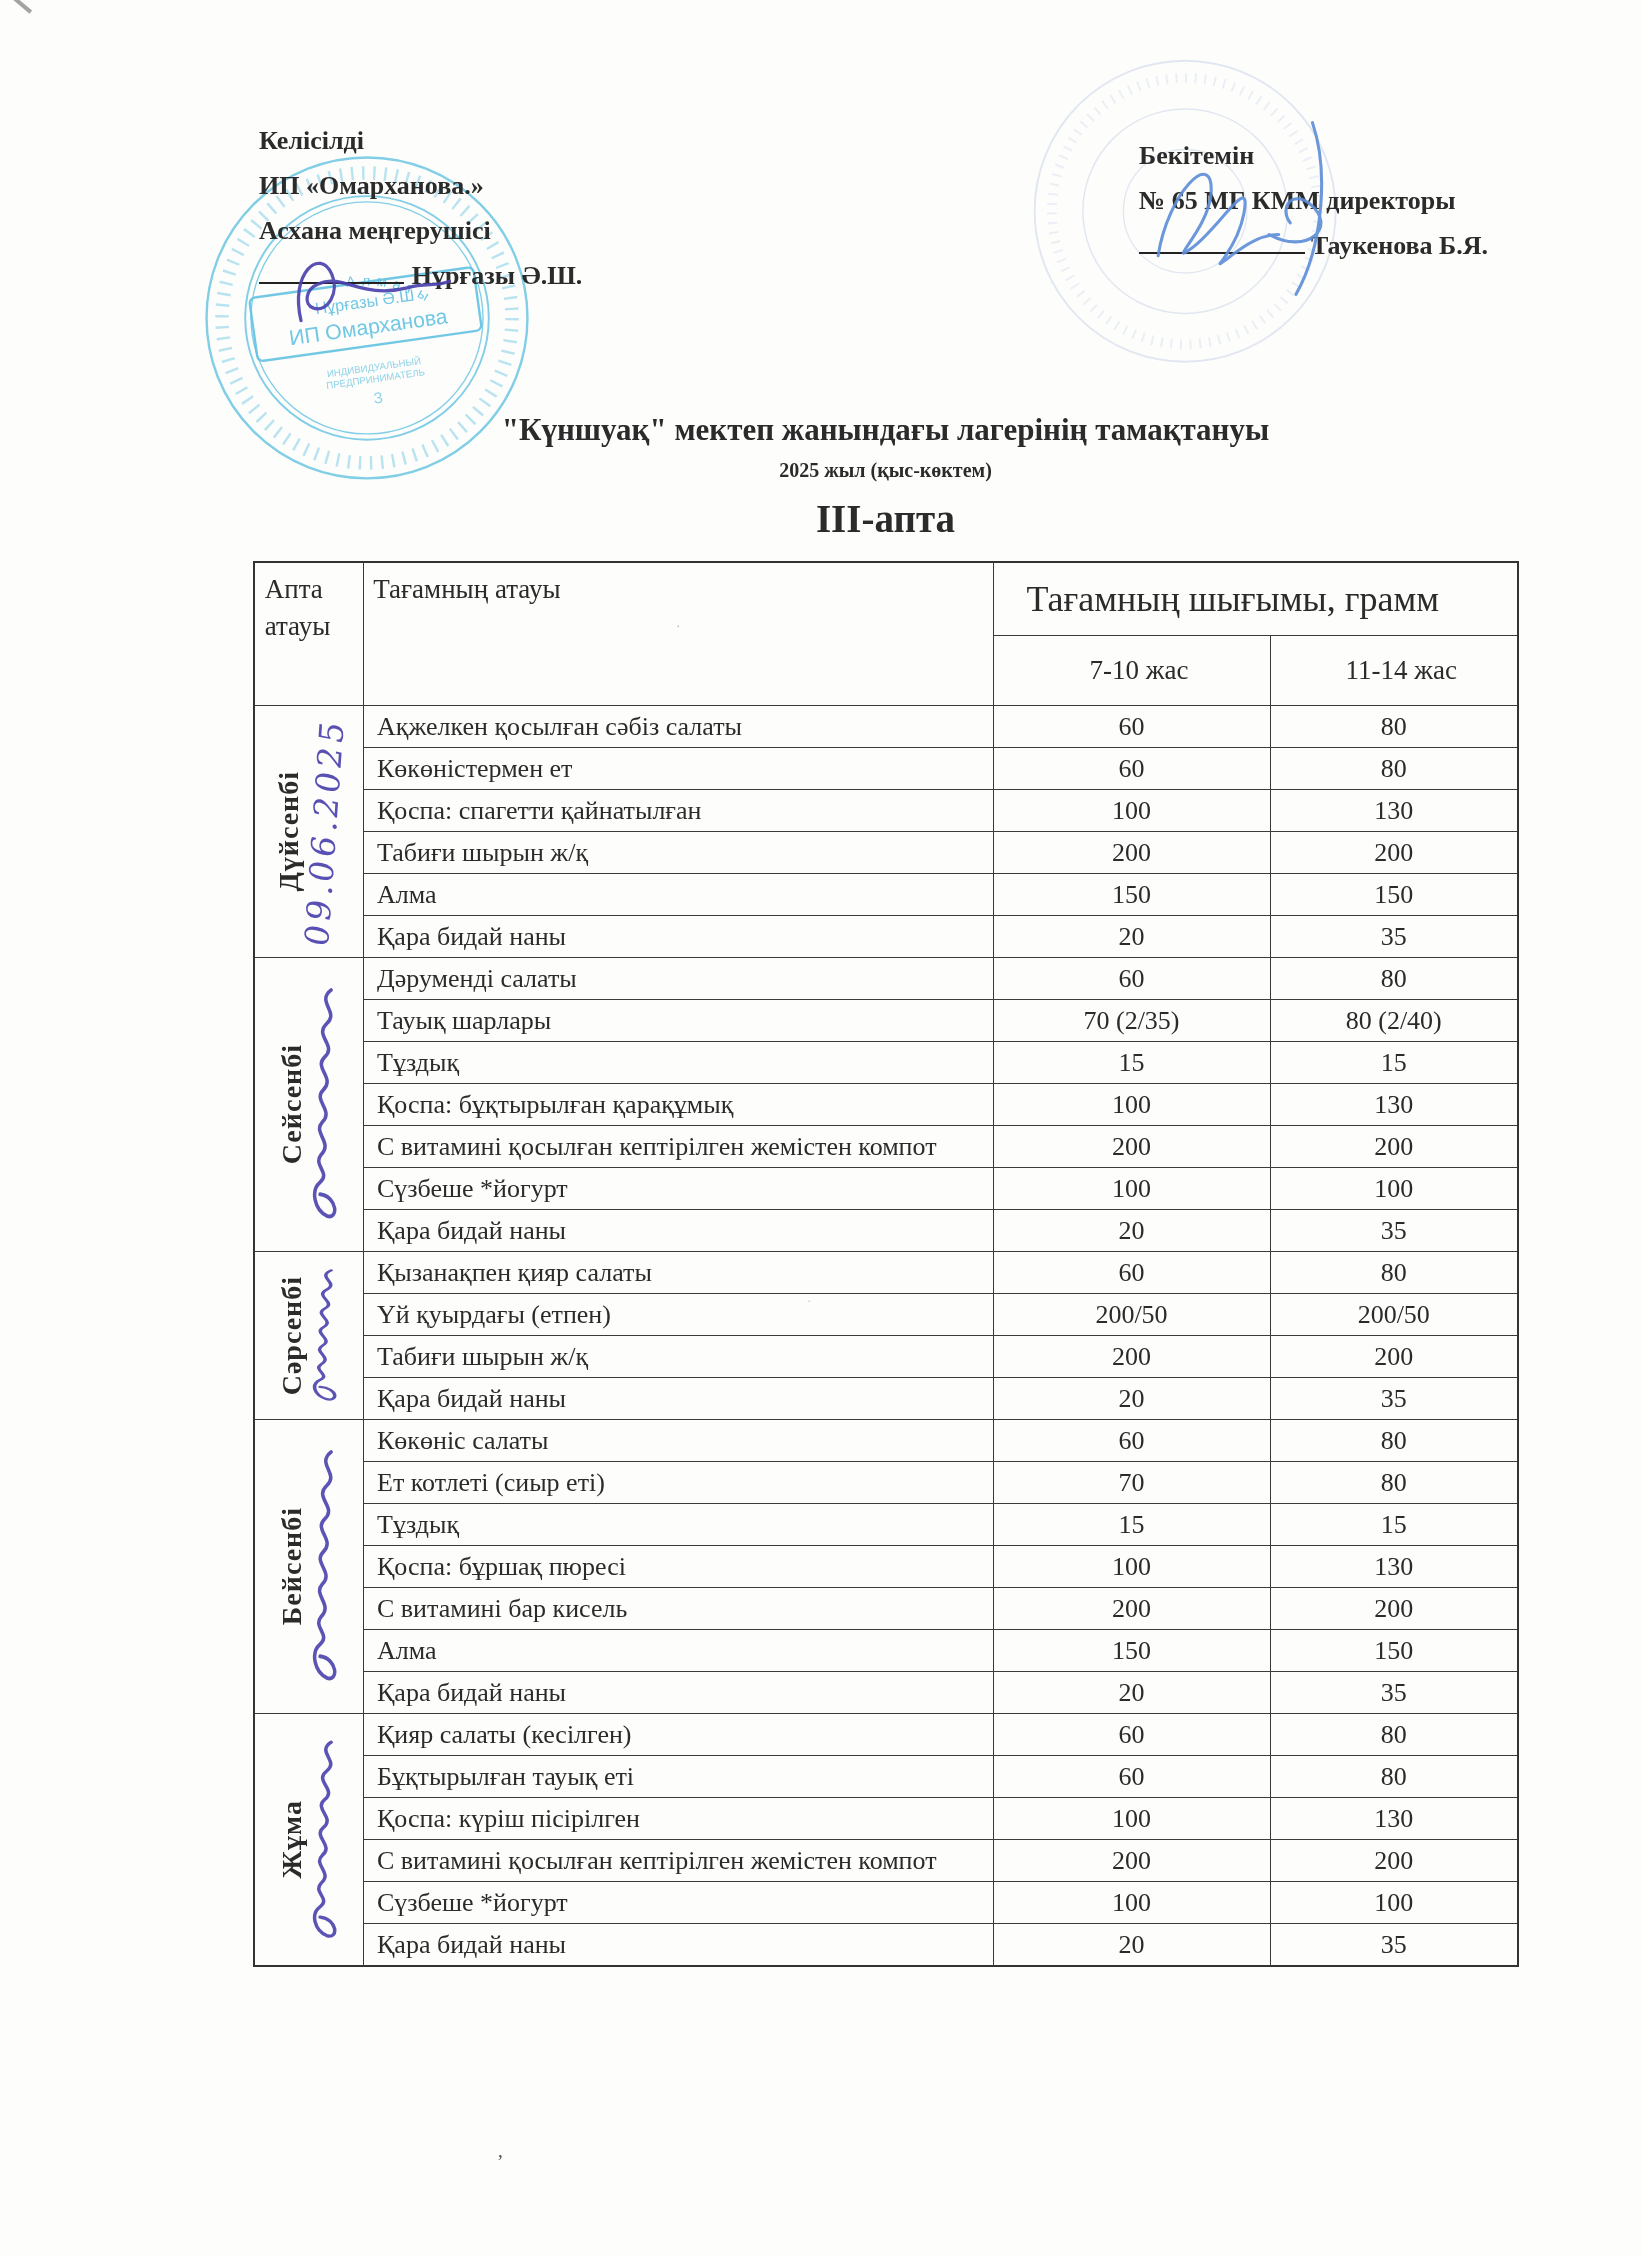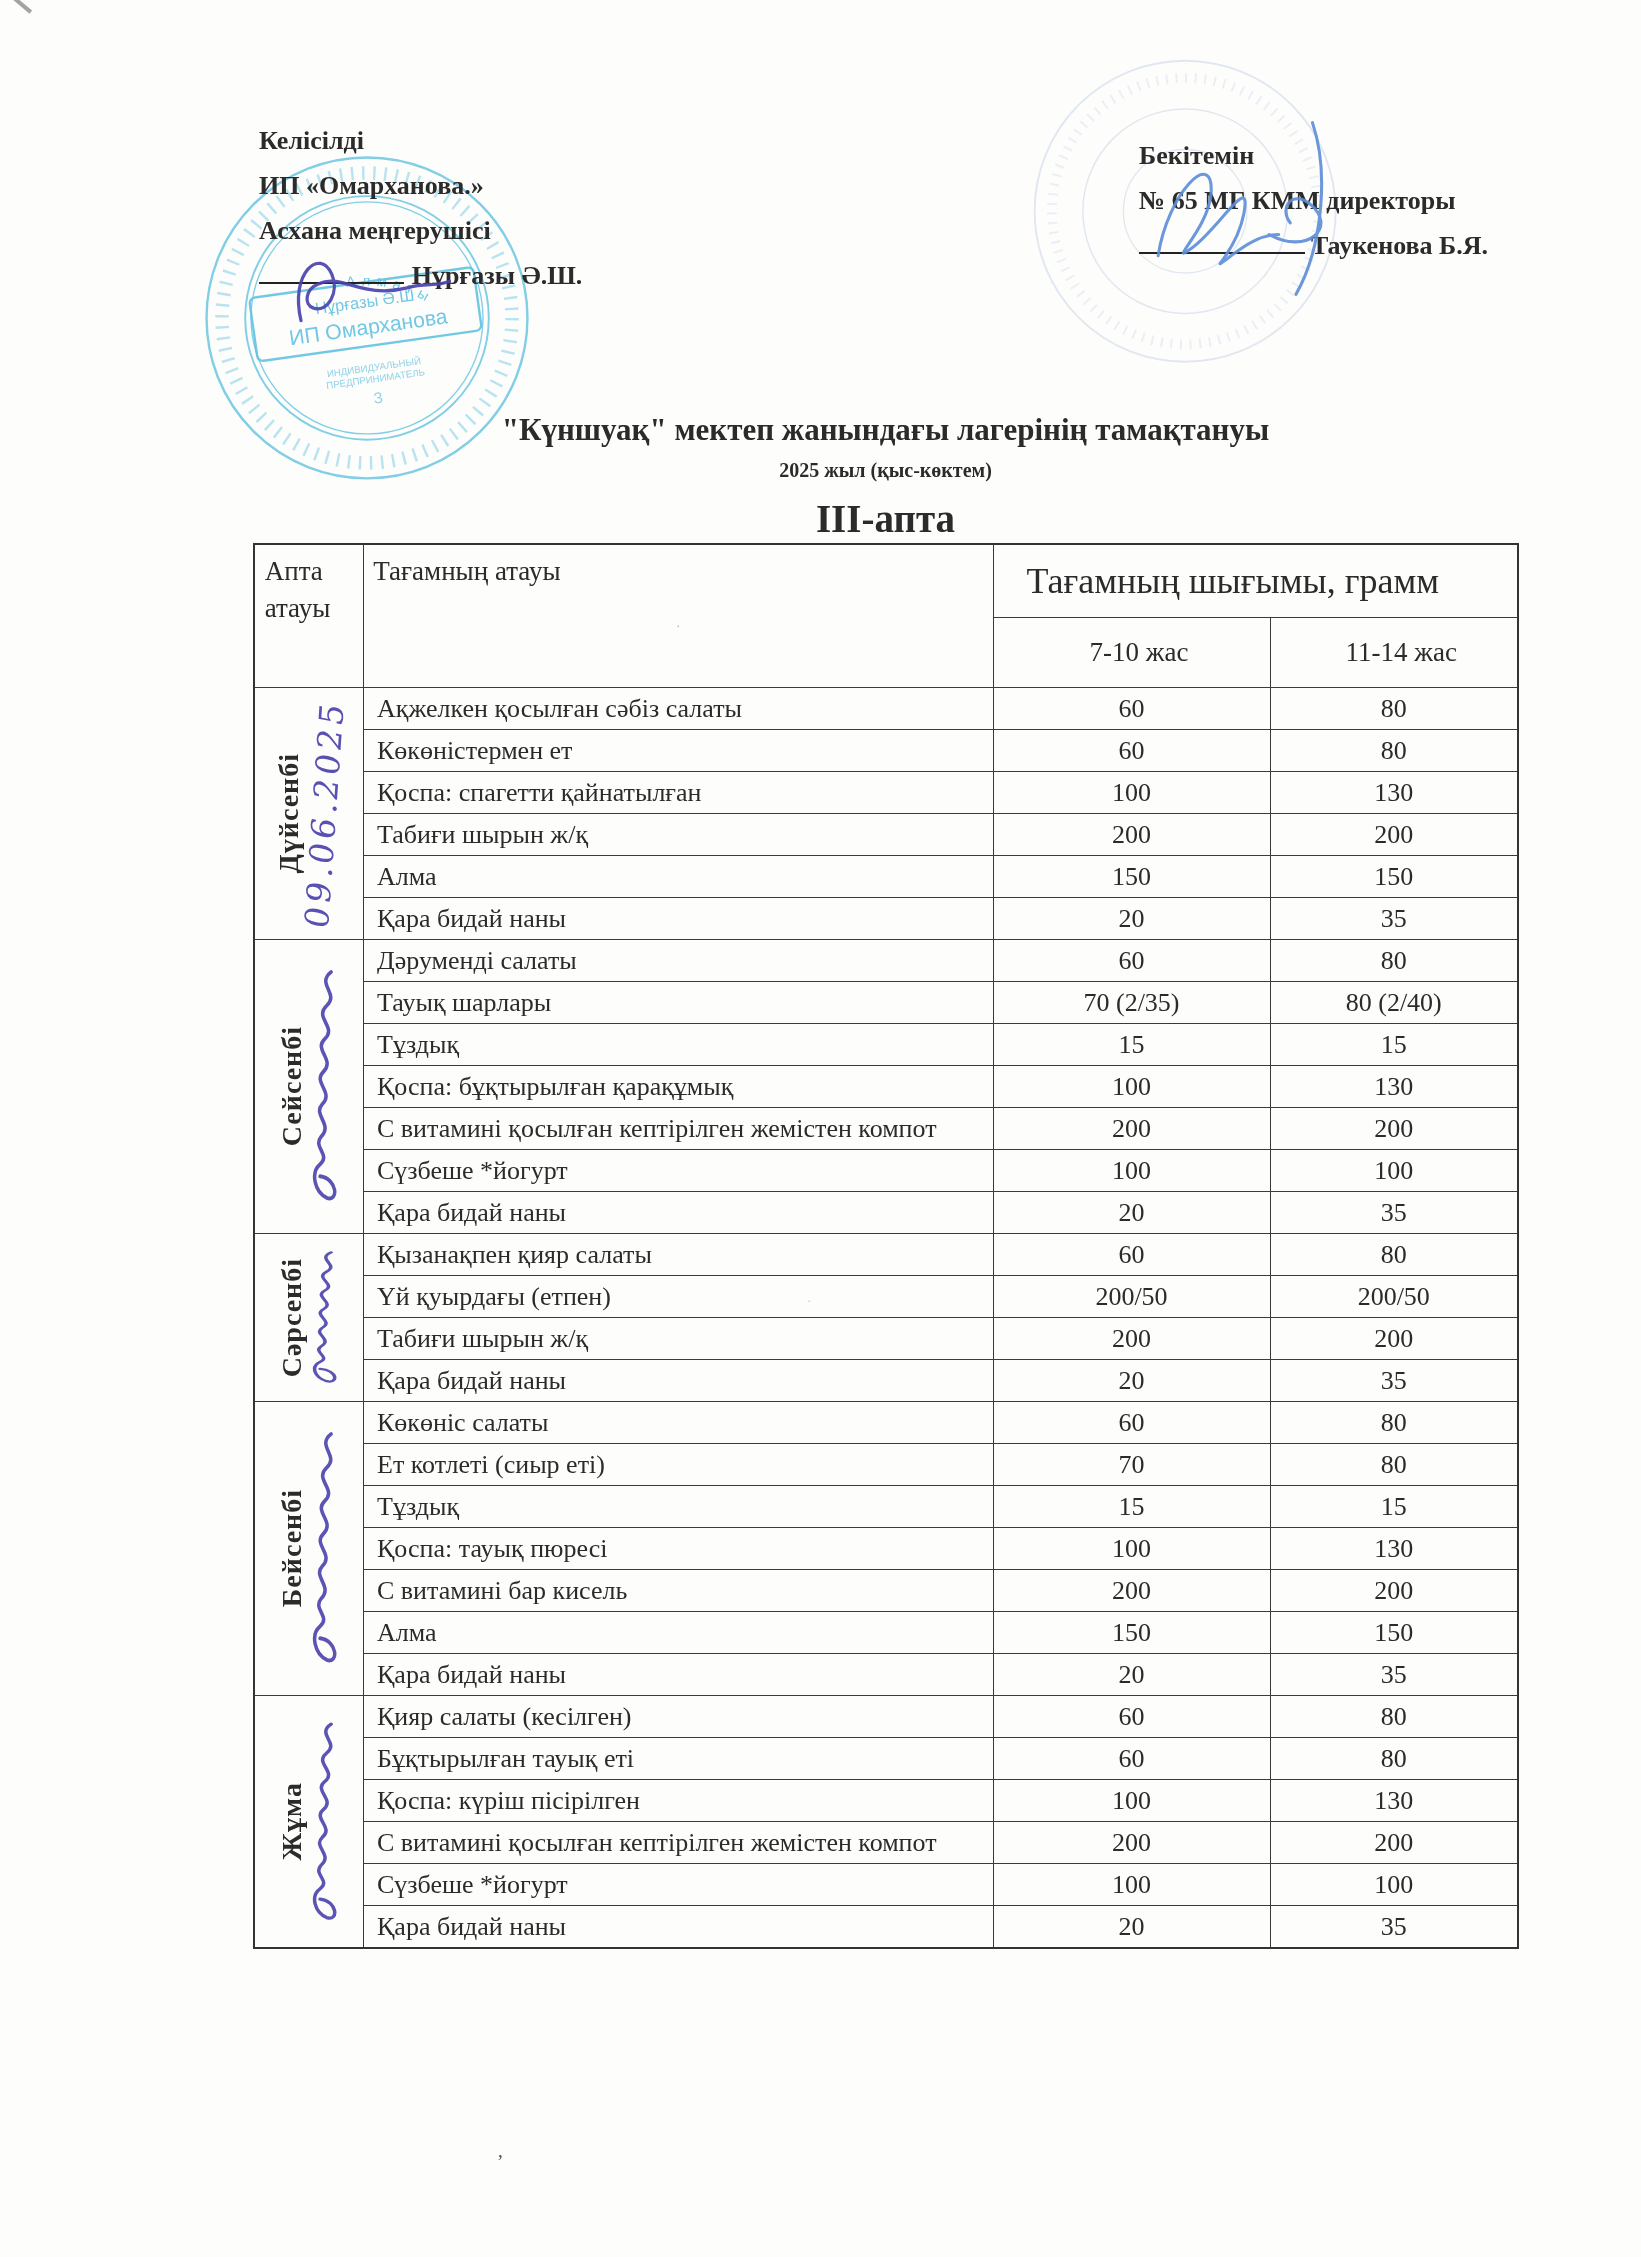--- a/index.html
+++ b/index.html
@@ -10,21 +10,21 @@
   #approval-left{left:259px;top:118px;text-align:left;}
   #approval-right{right:153px;top:133px;text-align:left;}
   .sig-line{display:inline-block;width:145px;border-bottom:2.9px solid #222;height:23px;margin-right:7.7px;}
   .sig-line.right{width:166px;margin-right:5.8px;}
   
   #title-block{position:absolute;left:253px;top:409px;width:1265px;text-align:center;font-weight:bold;}
   #title-line1{font-size:31px;line-height:41px;}
   #title-line2{font-size:20px;line-height:41px;}
   #title-line3{font-size:39px;line-height:46px;margin-top:4.8px;}
   
-  #menu-table{position:absolute;left:253px;top:543px;width:1265px;border-collapse:collapse;table-layout:fixed;}
+  #menu-table{position:absolute;left:253px;top:561px;width:1265px;border-collapse:collapse;table-layout:fixed;}
   #menu-table col.c-day{width:109px;} #menu-table col.c-dish{width:630px;}
   #menu-table col.c-a1{width:277px;}  #menu-table col.c-a2{width:248px;}
   #menu-table td,#menu-table th{border:1.9px solid #3a3a3a;font-weight:normal;}
   #menu-table{border:2.9px solid #333;}
   th.h-day,th.h-dish{font-size:27px;font-weight:bold;text-align:left;vertical-align:top;padding:7.7px 9.7px;line-height:37px;}
   th.h-out{font-size:36px;font-weight:bold;text-align:left;vertical-align:middle;height:70px;padding-left:33px;}
   th.h-age{font-size:27px;font-weight:bold;text-align:center;vertical-align:middle;height:67px;padding-left:16px;}
   td.dish-cell{font-size:26px;line-height:39px;padding:1px 5.8px 1px 13.5px;vertical-align:top;text-align:left;}
   td.val-cell{font-size:26px;line-height:39px;padding:1px 3.9px;vertical-align:top;text-align:center;}
   tr.day-start td{border-top:2.9px solid #333;}
@@ -269,21 +269,21 @@
           <td class="dish-cell">Ет котлеті (сиыр еті)</td>
           <td class="val-cell">70</td>
           <td class="val-cell">80</td>
         </tr>
         <tr>
           <td class="dish-cell">Тұздық</td>
           <td class="val-cell">15</td>
           <td class="val-cell">15</td>
         </tr>
         <tr>
-          <td class="dish-cell">Қоспа: тауық пюресі</td>
+          <td class="dish-cell">Қоспа: бұршақ пюресі</td>
           <td class="val-cell">100</td>
           <td class="val-cell">130</td>
         </tr>
         <tr>
           <td class="dish-cell">С витамині бар кисель</td>
           <td class="val-cell">200</td>
           <td class="val-cell">200</td>
         </tr>
         <tr>
           <td class="dish-cell">Алма</td>

